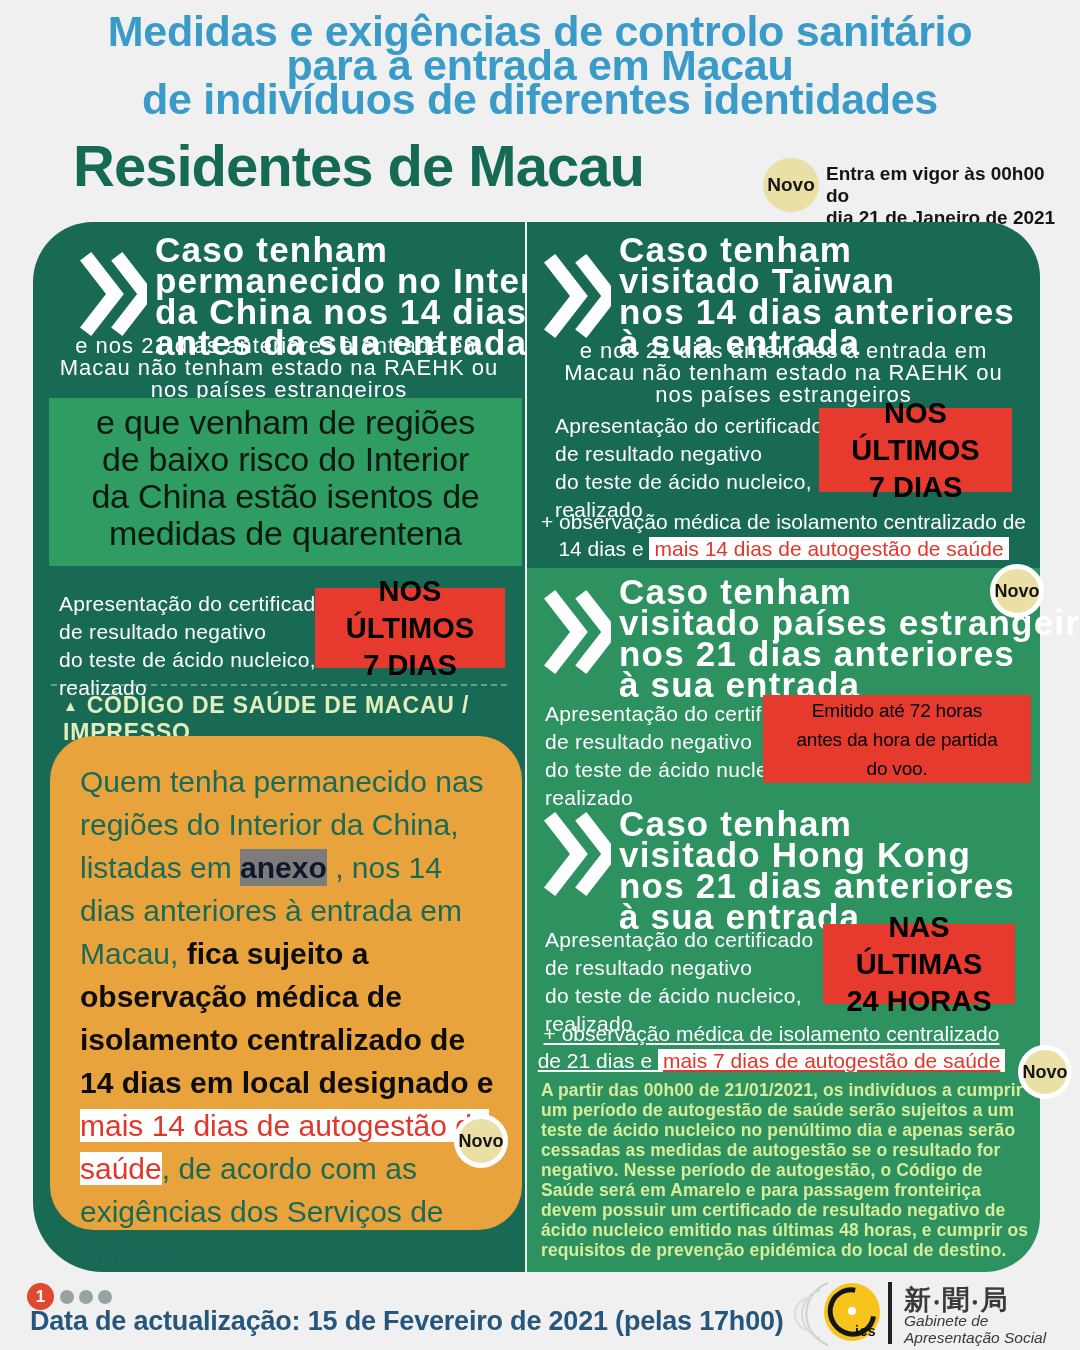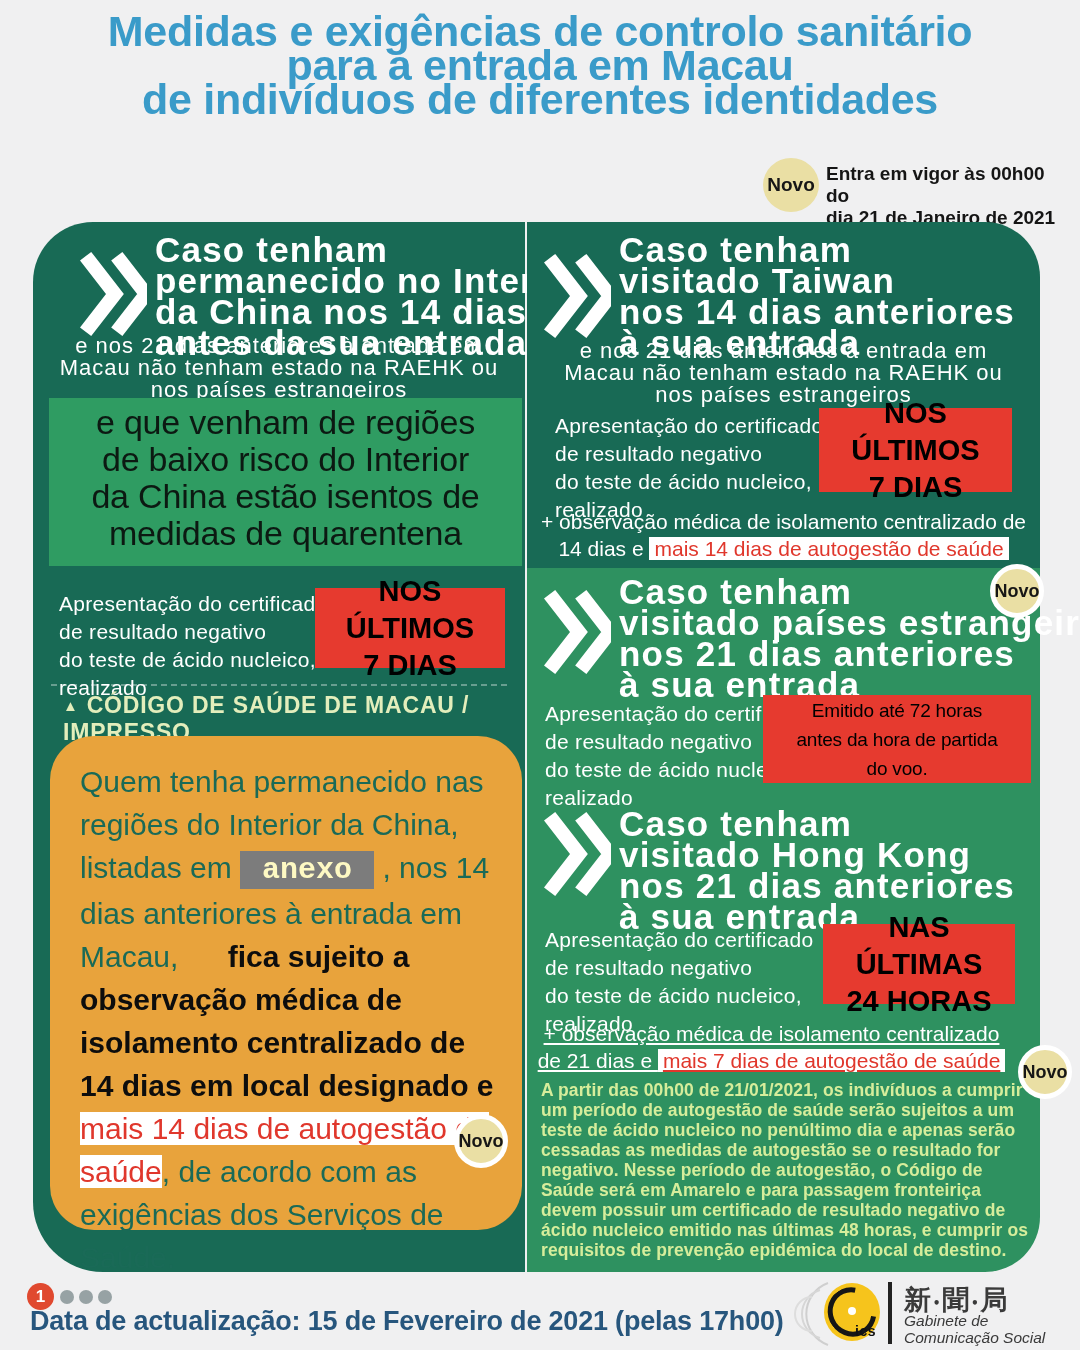--- a/index.html
+++ b/index.html
@@ -41,40 +41,41 @@
   .codeline{position:absolute;color:#e3eebc;font-weight:700;font-size:23px;letter-spacing:.8px;}
   .codeline .tri{font-size:15px;vertical-align:2px;margin-right:8px;}
   .obs{position:absolute;width:100%;text-align:center;color:#fff;font-size:21px;line-height:27px;}
   .hl{background:#fff;color:#e0372c;padding:0 5px;}
   .u{text-decoration:underline;}
   .orange-card{
     position:absolute;background:#e8a33c;border-radius:44px;box-sizing:border-box;
     padding:24px 22px 20px 30px;font-size:30px;line-height:43px;
   }
   .t{color:#1a6a57;}
-  .blk{color:#0d0d0d;font-weight:700;margin-left:41px;}
-  .anexo{background:#7c7c7c;color:#fef9c3;font-weight:700;padding:2px 22px;font-family:Liberation Mono, monospace;}
+  .blk{color:#0d0d0d;font-weight:700;}
+  .anexo{background:#7c7c7c;color:#0f172a;font-weight:700;padding:2px 0;}
   .hl-red{background:#fff;color:#e0372c;}
   .note{position:absolute;color:#d6ed9b;font-weight:700;font-size:17.5px;line-height:20px;letter-spacing:.1px;}
   .pagedot{position:absolute;border-radius:50%;}
   .update{position:absolute;color:#27567d;font-weight:700;font-size:27px;letter-spacing:-.2px;}
   .logo-c{position:absolute;inset:4px;border:5px solid #161616;border-radius:50%;border-right-color:transparent;transform:rotate(-35deg);}
   .logo-dot{position:absolute;left:24px;top:24px;width:8px;height:8px;border-radius:50%;background:#fff;}
   .logo-mono{position:absolute;right:4px;bottom:2px;color:#111;font-weight:700;font-size:14px;letter-spacing:.5px;}
   .cjk{position:absolute;color:#3a3a3a;font-size:27px;font-weight:700;letter-spacing:2px;}
   .dept{position:absolute;color:#3a3a3a;font-style:italic;font-size:15.5px;line-height:17px;}
 </style>
 </head>
 <body>
 
 <div class="poster">
 
   <div class="abs title pre">Medidas e exigências de controlo sanitário
 para a entrada em Macau
 de indivíduos de diferentes identidades</div>
+  <div class="abs audience">Residentes de Macau</div>
   <div class="abs novo" style="left:763px;top:158px;width:56px;height:54px;">
     <span>Novo</span>
   </div>
   <div class="abs effective pre">Entra em vigor às 00h00 do
 dia 21 de Janeiro de 2021</div>
 
   <div class="card dark" style="left:33px;top:222px;width:492px;height:1050px;border-radius:60px 0 0 70px;">
     <span class="chev" style="left:46px;top:28px;">
       <svg width="68" height="88" viewBox="0 0 72 88">
           <path d="M7,4 L38,44 L7,84" fill="none" stroke="#fff" stroke-width="15"></path>
@@ -201,16 +202,16 @@
       <path d="M24,16 A17,17 0 0 0 24,50" fill="none" stroke="#dddddd" stroke-width="2"></path>
     </svg>
     <div class="abs" style="left:36px;top:3px;width:56px;height:58px;border-radius:50%;background:#f6c41c;">
       <div class="logo-c"></div>
       <div class="logo-dot"></div>
       <div class="logo-mono">ics</div>
     </div>
     <div class="abs" style="left:100px;top:2px;width:4px;height:62px;background:#222;"></div>
     <div class="cjk" style="left:116px;top:0;">新‧聞‧局</div>
     <div class="dept" style="left:116px;top:32px;">Gabinete de</div>
-    <div class="dept" style="left:116px;top:49px;">Comunicação Social</div>
+    <div class="dept" style="left:116px;top:49px;">Apresentação Social</div>
   </div>
 
 </div>
 
 </body></html>

